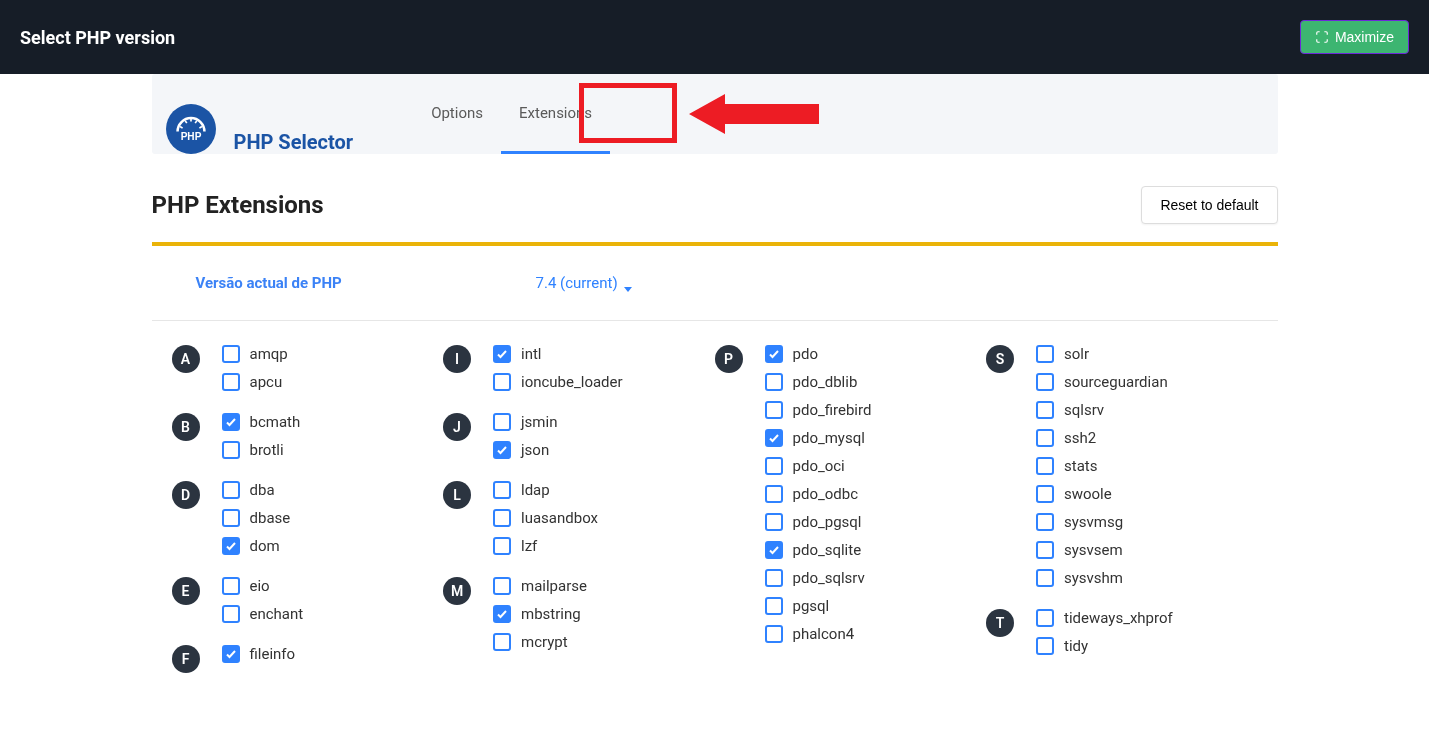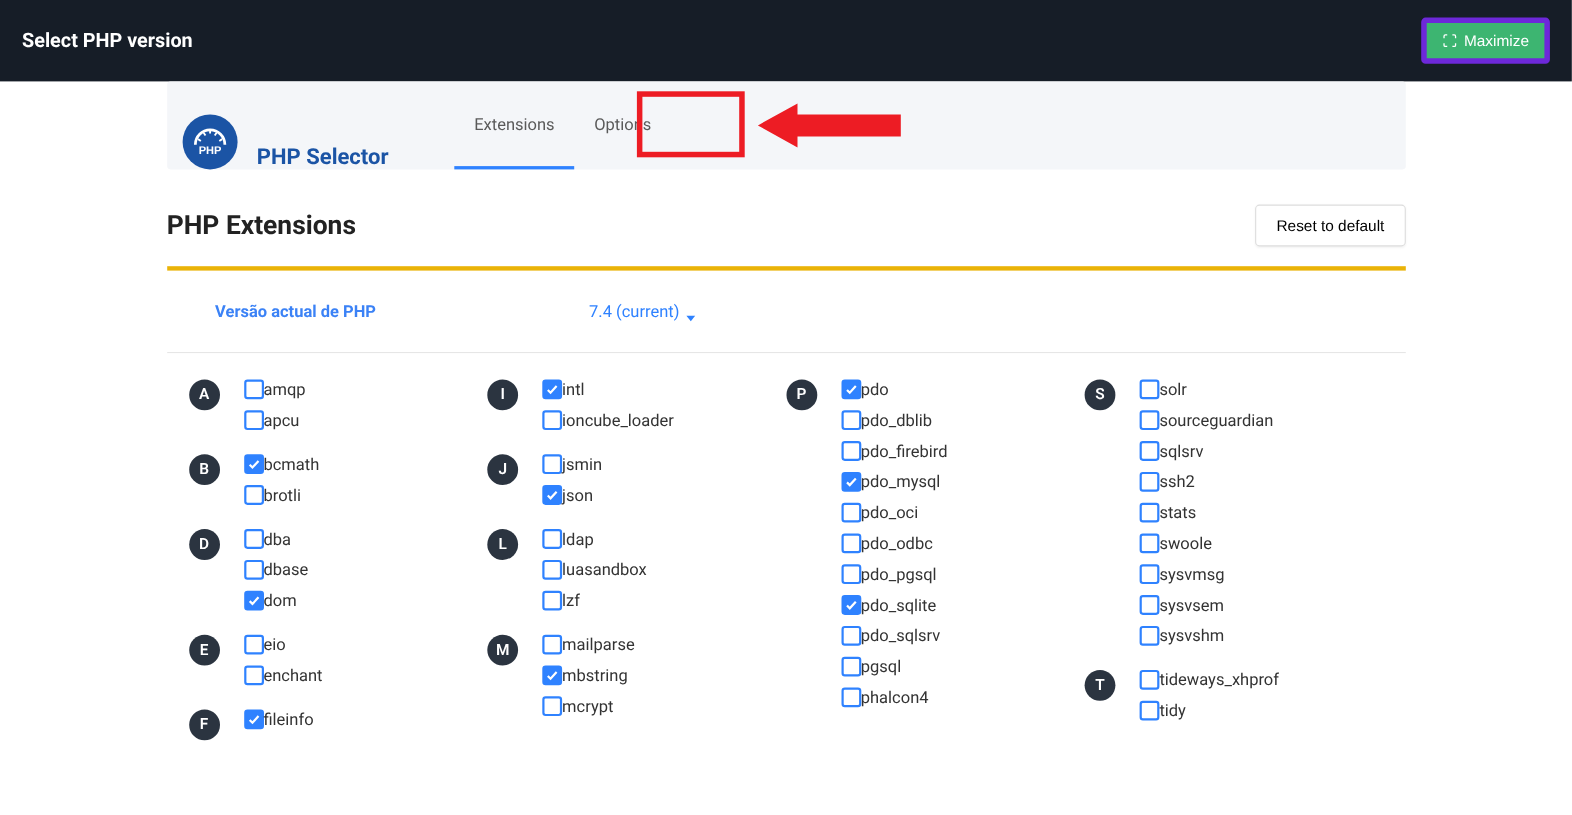--- a/index.html
+++ b/index.html
@@ -1,20 +1,20 @@
 <!DOCTYPE html>
 <html><head>
 <meta charset="utf-8">
 <style>
 * { margin: 0; padding: 0; box-sizing: border-box; }
 body { font-family: -apple-system, BlinkMacSystemFont, "Segoe UI", Roboto, Arial, sans-serif; background: #fff; color: #333; }
 
 .topbar { background: #161d27; color: #fff; height: 74px; display: flex; align-items: center; justify-content: space-between; padding: 0 20px; }
 .topbar h1 { font-size: 18px; font-weight: 700; }
-.maximize-btn { background: #3db571; color: #fff; border: 5px solid #6d28d9; border-radius: 4px; padding: 8px 14px; font-size: 14px; cursor: pointer; display: flex; align-items: center; gap: 6px; }
+.maximize-btn { background: #3db571; color: #fff; border: 1px solid #6d28d9; border-radius: 4px; padding: 8px 14px; font-size: 14px; cursor: pointer; display: flex; align-items: center; gap: 6px; }
 .maximize-btn svg { width: 14px; height: 14px; }
 
 .container { max-width: 1280px; margin: 0 auto; padding: 0 0; }
 
 .panel-header { background: #f4f6f9; border-radius: 3px; margin: 0 77px; display: flex; align-items: flex-end; height: 80px; padding: 0 14px; position: relative; }
 .php-logo { width: 50px; height: 50px; border-radius: 50%; background: #1b54a5; display: flex; align-items: center; justify-content: center; margin-right: 18px; position: relative; }
 .php-logo svg { width: 42px; height: 42px; }
 .selector-title { color: #1b54a5; font-weight: 700; font-size: 20px; margin-right: 60px; }
 .tabs { display: flex; align-items: stretch; height: 100%; }
 .tab { display: flex; align-items: center; padding: 0 18px; color: #5a5a5a; font-size: 15px; cursor: pointer; border-bottom: 3px solid transparent; }
@@ -31,21 +31,21 @@
 .version-row { display: flex; align-items: center; padding: 28px 20px 28px 44px; border-bottom: 1px solid #e6e6e6; }
 .version-label { font-weight: 700; font-size: 15px; color: #3b82f6; width: 340px; }
 .version-select { color: #2f82ff; font-size: 15px; cursor: pointer; display: flex; align-items: flex-end; gap: 6px; }
 .version-select .caret { width: 0; height: 0; border-left: 4px solid transparent; border-right: 4px solid transparent; border-top: 5px solid #2f82ff; }
 
 .ext-grid { display: flex; gap: 0; padding: 24px 20px 0 20px; }
 .ext-col { flex: 1; }
 .ext-group { display: flex; margin-bottom: 22px; }
 .letter-badge { width: 28px; height: 28px; border-radius: 50%; background: #2b3440; color: #fff; font-size: 14px; font-weight: 600; display: flex; align-items: center; justify-content: center; margin-right: 22px; flex-shrink: 0; }
 .ext-items { display: flex; flex-direction: column; gap: 10px; }
-.ext-item { display: flex; align-items: center; }
+.ext-item { display: flex; align-items: center; gap: 10px; }
 .chk { width: 18px; height: 18px; border: 2px solid #2f82ff; border-radius: 3px; display: inline-flex; align-items: center; justify-content: center; cursor: pointer; flex-shrink: 0; }
 .chk.checked { background: #2f82ff; }
 .chk.checked svg { width: 12px; height: 12px; display: block; }
 .chk svg { display: none; }
 .ext-label { font-size: 15px; color: #333; cursor: pointer; }
 </style>
 </head>
 <body>
 
 <div class="topbar">
@@ -66,22 +66,22 @@
         <line x1="12" y1="22" x2="15" y2="24" stroke="#fff" stroke-width="2"></line>
         <line x1="18" y1="15" x2="20" y2="18" stroke="#fff" stroke-width="2"></line>
         <line x1="25" y1="12" x2="25" y2="16" stroke="#fff" stroke-width="2"></line>
         <line x1="32" y1="15" x2="30" y2="18" stroke="#fff" stroke-width="2"></line>
         <line x1="38" y1="22" x2="35" y2="24" stroke="#fff" stroke-width="2"></line>
         <text x="25" y="38" text-anchor="middle" fill="#fff" font-size="12" font-weight="700" font-family="Arial">PHP</text>
       </svg>
     </div>
     <div class="selector-title">PHP Selector</div>
     <div class="tabs" id="tabs-container">
+        <div class="tab">Options</div>
         <div class="tab active">Extensions</div>
-        <div class="tab">Options</div>
       </div>
     <div class="options-highlight"></div>
     <div class="arrow-annot">
       <svg viewBox="0 0 130 44">
           <polygon points="0,22 36,2 36,12 130,12 130,32 36,32 36,42" fill="#ed1c24"></polygon>
         </svg>
     </div>
   </div>
 
   <div class="content">

